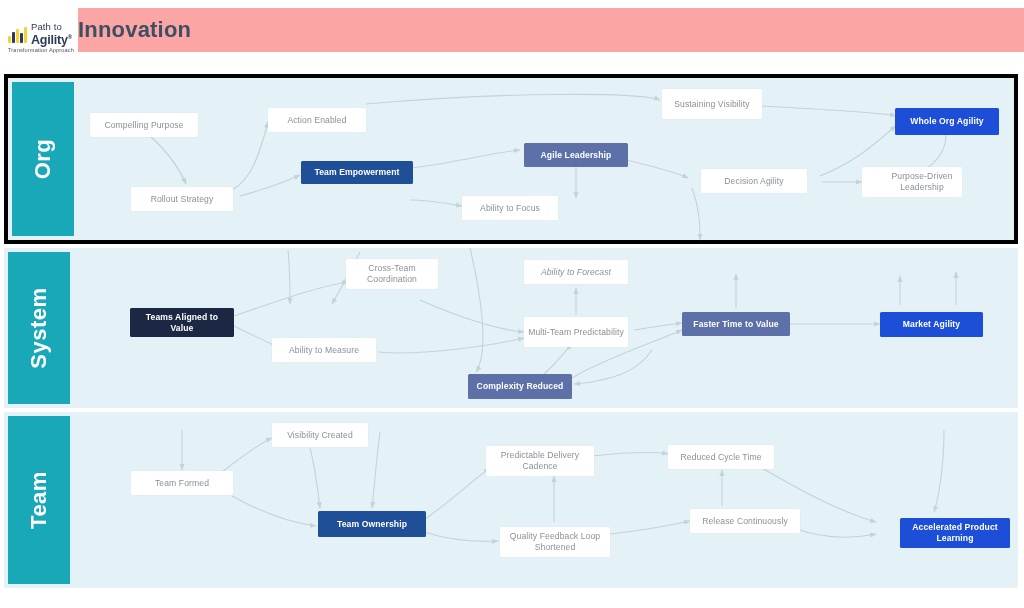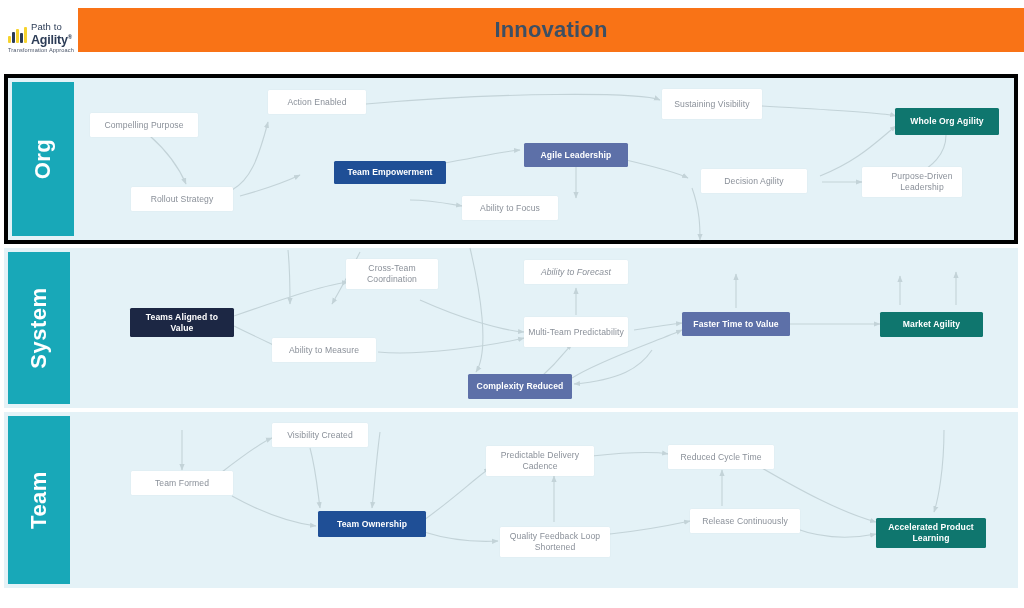--- a/index.html
+++ b/index.html
@@ -30,21 +30,21 @@
     position:absolute;left:25px;top:11px;font-size:12.5px;font-weight:bold;
     color:#2c3c56;line-height:13px;letter-spacing:-.2px;
   }
   .logo-agility sup{font-size:6px;vertical-align:super;}
   .logo-tag{
     position:absolute;left:2px;top:27px;font-size:5.6px;color:#4a5568;
     letter-spacing:.15px;
   }
   .title-bar{
     position:absolute;left:78px;top:8px;width:946px;height:44px;
-    background:#f97316;display:flex;align-items:center;justify-content:center;
+    background:#fca5a5;display:flex;align-items:center;justify-content:flex-start;
   }
   .title-bar span{
     font-size:22px;font-weight:bold;color:#3d4f63;letter-spacing:.2px;
   }
   
   .board{position:absolute;left:0;top:72px;width:1024px;height:536px;}
   .lane{position:absolute;left:4px;width:1014px;background:#e4f2f7;}
   .lane.org{top:2px;height:170px;}
   .lane.system{top:176px;height:160px;}
   .lane.team{top:340px;height:176px;}
@@ -65,21 +65,21 @@
   .node{
     position:absolute;box-sizing:border-box;display:flex;
     align-items:center;justify-content:center;text-align:center;
     font-size:8.6px;line-height:11px;border-radius:1.5px;padding:2px 4px;
     letter-spacing:.1px;
   }
   .node.white{background:#ffffff;color:#8a9099;box-shadow:0 0 2px rgba(0,0,0,.05);}
   .node.navy{background:#1c2744;color:#ffffff;font-weight:bold;}
   .node.blue{background:#1f4f96;color:#ffffff;font-weight:bold;}
   .node.slate{background:#5d70a8;color:#ffffff;font-weight:bold;}
-  .node.lav{background:#0f766e;color:#ffffff;font-weight:bold;}
+  .node.lav{background:#1d4ed8;color:#ffffff;font-weight:bold;}
   svg.edges{position:absolute;left:0;top:0;width:1024px;height:608px;
             pointer-events:none;}
   svg.edges path{fill:none;stroke:#c3d3d8;stroke-width:1.1;}
   svg.edges polygon{fill:#c3d3d8;}
 </style>
 </head>
 <body>
 
 <div class="header">
 
@@ -181,24 +181,24 @@
   </g>
 </svg>
 
 <div id="node-layer">
     <div class="node white" style="left: 90px; top: 113px; width: 108px; height: 24px;">
       <span>Compelling Purpose</span>
     </div>
     <div class="node white" style="left: 131px; top: 187px; width: 102px; height: 24px;">
       <span>Rollout Strategy</span>
     </div>
-    <div class="node white" style="left: 268px; top: 90px; width: 98px; height: 24px; text-align: right;">
+    <div class="node white" style="left: 268px; top: 108px; width: 98px; height: 24px; text-align: right;">
       <span>Action Enabled</span>
     </div>
-    <div class="node blue" style="left: 301px; top: 161px; width: 112px; height: 23px; margin-left: 33px;">
+    <div class="node blue" style="left: 301px; top: 161px; width: 112px; height: 23px;">
       <span>Team Empowerment</span>
     </div>
     <div class="node white" style="left: 462px; top: 196px; width: 96px; height: 24px;">
       <span>Ability to Focus</span>
     </div>
     <div class="node slate" style="left: 524px; top: 143px; width: 104px; height: 24px;">
       <span>Agile Leadership</span>
     </div>
     <div class="node white" style="left: 662px; top: 89px; width: 100px; height: 30px;">
       <span>Sustaining Visibility</span>
@@ -250,16 +250,16 @@
     </div>
     <div class="node white" style="left: 500px; top: 527px; width: 110px; height: 30px;">
       <span>Quality Feedback Loop Shortened</span>
     </div>
     <div class="node white" style="left: 668px; top: 445px; width: 106px; height: 24px;">
       <span>Reduced Cycle Time</span>
     </div>
     <div class="node white" style="left: 690px; top: 509px; width: 110px; height: 24px;">
       <span>Release Continuously</span>
     </div>
-    <div class="node lav" style="left: 876px; top: 518px; width: 110px; height: 30px;">
+    <div class="node lav" style="left: 900px; top: 518px; width: 110px; height: 30px;">
       <span>Accelerated Product Learning</span>
     </div>
   </div>
 
 </body></html>

